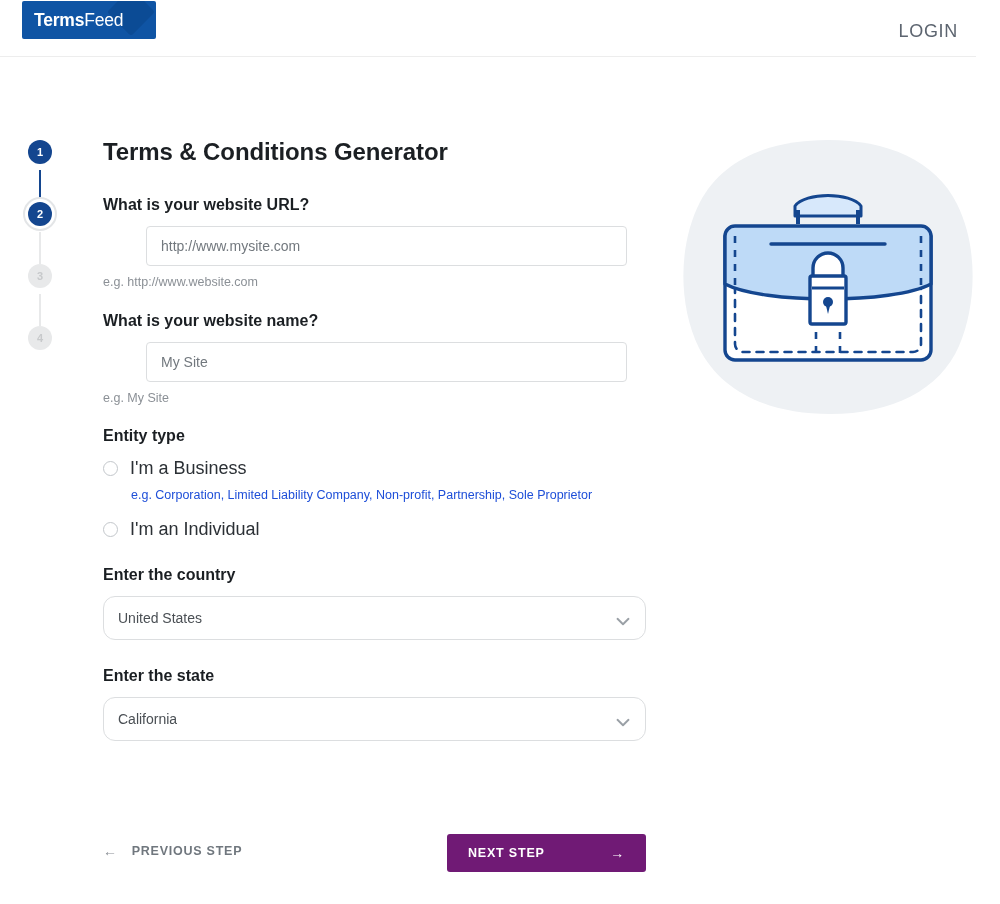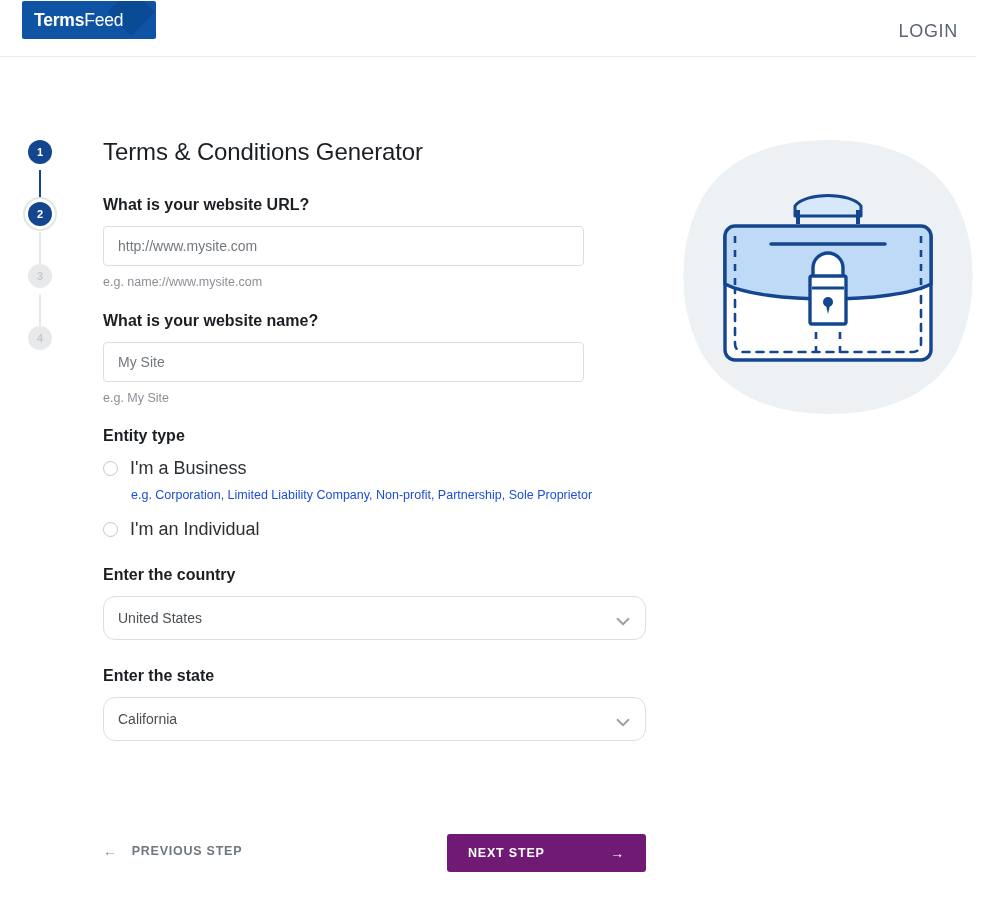--- a/index.html
+++ b/index.html
@@ -105,21 +105,21 @@
 
   
   .form {
     position: absolute;
     left: 103px; top: 138px;
     width: 545px;
   }
   h1.page-title {
     margin: 0 0 30px 0;
     font-size: 24px;
-    font-weight: normal;
+    font-weight: bold;
     color: #1b1f23;
     letter-spacing: -0.1px;
   }
   .field-label {
     font-size: 16px;
     font-weight: bold;
     color: #1b1f23;
     margin-bottom: 12px;
   }
   .text-input {
@@ -127,20 +127,21 @@
     height: 40px;
     border: 1px solid #dcdee0;
     border-radius: 4px;
     background: #ffffff;
     padding: 0 14px;
     font-size: 14px;
     font-family: "Liberation Sans", sans-serif;
     color: #4a4f54;
     outline: none;
     display: block;
+    margin-left: 43px;
   }
   .text-input::placeholder { color: #72787e; opacity: 1; }
   .hint {
     font-size: 12.5px;
     color: #8b9096;
     margin-top: 9px;
   }
 
   .section-gap-a { height: 23px; }
   .section-gap-b { height: 22px; }
@@ -268,21 +269,21 @@
     <div class="dot">4</div>
   </div>
 </div>
 
 <div class="form">
 
   <h1 class="page-title">Terms &amp; Conditions Generator</h1>
 
   <div class="field-label">What is your website URL?</div>
   <input class="text-input" type="text" placeholder="http://www.mysite.com" style="">
-  <div class="hint">e.g. name://www.mysite.com</div>
+  <div class="hint">e.g. http://www.website.com</div>
 
   <div class="section-gap-a"></div>
 
   <div class="field-label">What is your website name?</div>
   <input class="text-input" type="text" placeholder="My Site" style="">
   <div class="hint">e.g. My Site</div>
 
   <div class="section-gap-b"></div>
 
   <div class="field-label">Entity type</div>

